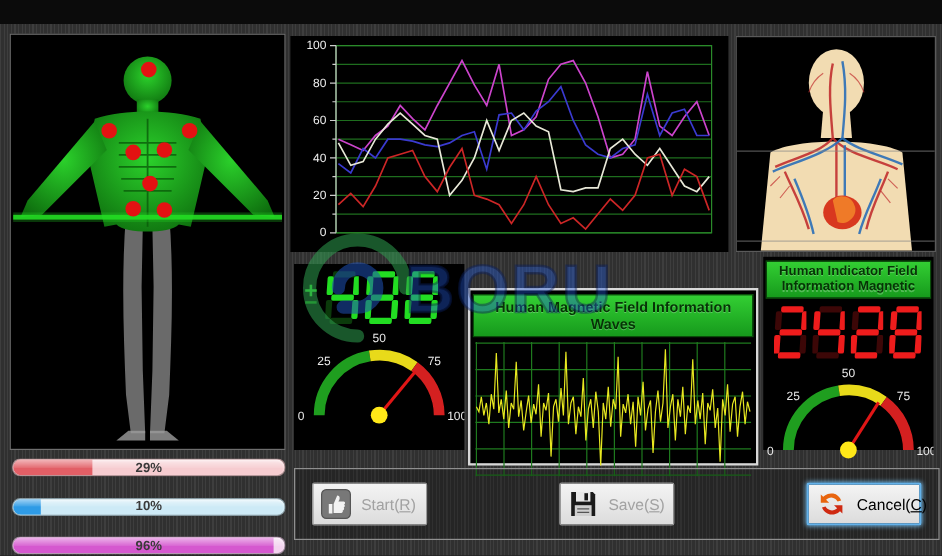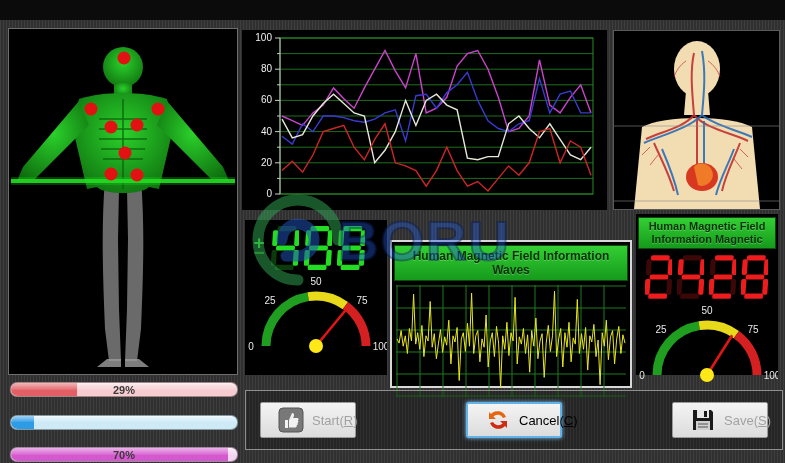--- a/index.html
+++ b/index.html
@@ -37,21 +37,21 @@
   .pbar .fill{position:absolute;left:0;top:0;bottom:0;border-radius:7px 0 0 7px;}
   .pbar .gloss{position:absolute;left:0;right:0;top:0;height:50%;
     background:linear-gradient(rgba(255,255,255,.55),rgba(255,255,255,.08));border-radius:7px 7px 0 0;}
   .pbar .lbl{position:absolute;left:0;right:0;top:0;bottom:0;display:flex;align-items:center;justify-content:center;
     font-size:11px;color:#3a3a3a;font-weight:bold;}
   .button-panel{position:absolute;left:245px;top:390px;width:538px;height:60px;
     border:1px solid #8f8f8f;background:rgba(0,0,0,.22);box-sizing:border-box;
     display:flex;align-items:center;justify-content:space-between;padding:0 14px;}
   .btn{display:flex;align-items:center;gap:8px;width:96px;height:36px;
     background:linear-gradient(#f4f4f4,#dcdcdc);border:1px solid #9a9a9a;border-radius:2px;
-    font-size:13px;padding:0 17px;cursor:pointer;font-family:"Liberation Sans",sans-serif;}
+    font-size:13px;padding:0 6px;cursor:pointer;font-family:"Liberation Sans",sans-serif;}
   .btn span.lab{white-space:nowrap;}
   .btn.disabled{color:#a2a2a2;}
   .btn.active{border:2px solid #64b2ea;box-shadow:0 0 4px #7cc4f2;color:#000;}
   .btn .ic{width:26px;height:26px;flex:0 0 26px;}
   .watermark{position:absolute;left:252px;top:192px;width:310px;height:96px;z-index:40;
     pointer-events:none;opacity:.55;display:flex;align-items:center;}
   .watermark .wm-text{font-size:56px;font-weight:bold;letter-spacing:2px;
     color:rgba(35,90,215,.75);-webkit-text-stroke:2px rgba(10,30,90,.8);margin-left:-6px;}
   svg text{font-family:"Liberation Sans",sans-serif;}
 </style>
@@ -251,21 +251,21 @@
         <line x1="0" y1="45" x2="230" y2="45" stroke="#1e7a1e" stroke-width="1"></line>
         <line x1="0" y1="67" x2="230" y2="67" stroke="#1e7a1e" stroke-width="1"></line>
         <line x1="0" y1="89" x2="230" y2="89" stroke="#1e7a1e" stroke-width="1"></line>
         <line x1="0" y1="111" x2="230" y2="111" stroke="#1e7a1e" stroke-width="1"></line>
         <polyline points="1.0,53.9 3.1,58.1 5.1,45.6 7.2,61.2 9.3,50.8 11.4,68.5 13.4,43.5 15.5,56.0 17.6,9.2 19.7,59.1 21.7,47.7 23.8,64.3 25.9,40.4 27.9,71.6 30.0,50.8 32.1,56.0 34.2,16.5 36.2,62.2 38.3,48.7 40.4,73.7 42.5,58.1 44.5,44.6 46.6,67.4 48.7,51.8 50.7,60.2 52.8,35.2 54.9,78.9 57.0,50.8 59.0,57.0 61.1,42.5 63.2,95.5 65.3,53.9 67.3,47.7 69.4,66.4 71.5,38.3 73.5,61.2 75.6,8.2 77.7,68.5 79.8,50.8 81.8,45.6 83.9,76.8 86.0,53.9 88.1,62.2 90.1,30.0 92.2,82.0 94.3,56.0 96.3,47.7 98.4,71.6 100.5,41.4 102.6,58.1 104.6,102.8 106.7,50.8 108.8,64.3 110.9,37.3 112.9,70.6 115.0,47.7 117.1,56.0 119.1,12.3 121.2,78.9 123.3,51.8 125.4,59.1 127.4,43.5 129.5,68.5 131.6,49.8 133.7,87.2 135.7,45.6 137.8,61.2 139.9,33.1 141.9,73.7 144.0,56.0 146.1,48.7 148.2,92.4 150.2,58.1 152.3,40.4 154.4,66.4 156.5,50.8 158.5,6.1 160.6,71.6 162.7,53.9 164.7,43.5 166.8,82.0 168.9,47.7 171.0,62.2 173.0,37.3 175.1,76.8 177.2,52.9 179.3,59.1 181.3,14.4 183.4,68.5 185.5,48.7 187.5,64.3 189.6,42.5 191.7,85.1 193.8,50.8 195.8,57.0 197.9,39.4 200.0,71.6 202.1,55.0 204.1,99.7 206.2,47.7 208.3,61.2 210.3,35.2 212.4,74.7 214.5,51.8 216.6,45.6 218.6,78.9 220.7,53.9 222.8,41.4 224.9,68.5 226.9,49.8 229.0,58.1" fill="none" stroke="#e8e820" stroke-width="1"></polyline>
       </svg>
   </div>
 
   <div class="panel hmf-panel">
     <div class="banner two-line">
-      <span>Human Magnetic Field</span>
+      <span>Human Indicator Field</span>
       <span>Information Magnetic</span>
     </div>
     <div class="seg-row" style="justify-content:center;padding-left:2px;">
       <div id="redSeg" class="segwrap">
           <svg width="27" height="46" viewBox="0 0 26 44">
             <g transform="skewX(-4) translate(2,1)">
               <rect x="4" y="0" width="18" height="5" rx="1.5" fill="#ee1c1c"></rect>
               <rect x="21" y="4" width="5" height="15" rx="1.5" fill="#ee1c1c"></rect>
               <rect x="21" y="23" width="5" height="15" rx="1.5" fill="#3c0707"></rect>
               <rect x="4" y="37" width="18" height="5" rx="1.5" fill="#ee1c1c"></rect>
@@ -325,54 +325,55 @@
 
   <div class="progress-area" id="progressArea">
       <div class="pbar" style="background: rgb(246, 204, 208);">
         <div class="fill" style="width: 29%; background: rgb(226, 95, 102);"></div>
         <div class="gloss"></div>
         <div class="lbl">29%</div>
       </div>
       <div class="pbar" style="background: rgb(205, 234, 246);">
         <div class="fill" style="width: 10%; background: rgb(46, 155, 230);"></div>
         <div class="gloss"></div>
+        <div class="lbl">10%</div>
       </div>
       <div class="pbar" style="background: rgb(243, 211, 239);">
         <div class="fill" style="width: 96%; background: rgb(213, 88, 207);"></div>
         <div class="gloss"></div>
-        <div class="lbl">70%</div>
+        <div class="lbl">96%</div>
       </div>
     </div>
 
   <div class="button-panel" id="buttonPanel">
       <button class="btn disabled">
         <span class="ic" style="filter: grayscale(0);"><svg viewBox="0 0 26 26">
             <rect x="1" y="1" width="24" height="24" rx="4" fill="#787878" stroke="#555"></rect>
             <path d="M7 13 h3 v8 H7 Z M11 13 l3-7 c2,0 2.4,1.6 1.8,3.4 L15 11 h4.4 c1.4,0 1.6,2 .4,2.4 c1,.8 .6,2.2 -.4,2.6 c.8,1 .2,2.2 -.8,2.4 c.4,1.4 -.4,2.2 -1.8,2.2 H11 Z" fill="#f2f2f2"></path>
           </svg></span>
         <span class="lab">Start(<u>R</u>)</span>
-      </button>
-      <button class="btn active">
-        <span class="ic"><svg viewBox="0 0 26 26">
-            <path d="M21 10 A9 9 0 0 0 6 7 L4 5 L4 12 L11 12 L8.4 9.4 A6 6 0 0 1 18 11 Z" fill="#e8650f"></path>
-            <path d="M5 16 A9 9 0 0 0 20 19 L22 21 L22 14 L15 14 L17.6 16.6 A6 6 0 0 1 8 15 Z" fill="#cf2a12"></path>
-          </svg></span>
-        <span class="lab">Cancel(<u>C</u>)</span>
       </button>
       <button class="btn disabled">
         <span class="ic" style="filter: grayscale(0);"><svg viewBox="0 0 26 26">
             <path d="M3 3 h18 l2 2 v18 H3 Z" fill="#1a1a1a"></path>
             <rect x="7" y="3" width="12" height="8" fill="#e8e8e8"></rect>
             <rect x="14" y="4" width="3" height="6" fill="#1a1a1a"></rect>
             <rect x="6" y="14" width="14" height="9" fill="#cfcfcf"></rect>
             <line x1="8" y1="17" x2="18" y2="17" stroke="#555"></line>
             <line x1="8" y1="20" x2="18" y2="20" stroke="#555"></line>
           </svg></span>
         <span class="lab">Save(<u>S</u>)</span>
       </button>
+      <button class="btn active">
+        <span class="ic"><svg viewBox="0 0 26 26">
+            <path d="M21 10 A9 9 0 0 0 6 7 L4 5 L4 12 L11 12 L8.4 9.4 A6 6 0 0 1 18 11 Z" fill="#e8650f"></path>
+            <path d="M5 16 A9 9 0 0 0 20 19 L22 21 L22 14 L15 14 L17.6 16.6 A6 6 0 0 1 8 15 Z" fill="#cf2a12"></path>
+          </svg></span>
+        <span class="lab">Cancel(<u>C</u>)</span>
+      </button>
     </div>
 
   <div class="watermark">
     <svg width="92" height="92" viewBox="0 0 92 92">
       <path d="M86,46 A40,40 0 1 0 46,86" fill="none" stroke="#2f9e4f" stroke-width="11" stroke-linecap="round"></path>
       <path d="M30,46 A16,16 0 1 1 46,62 L34,62" fill="none" stroke="#1e50b4" stroke-width="11" stroke-linecap="round"></path>
     </svg>
     <span class="wm-text">BORU</span>
   </div>
 </div>

